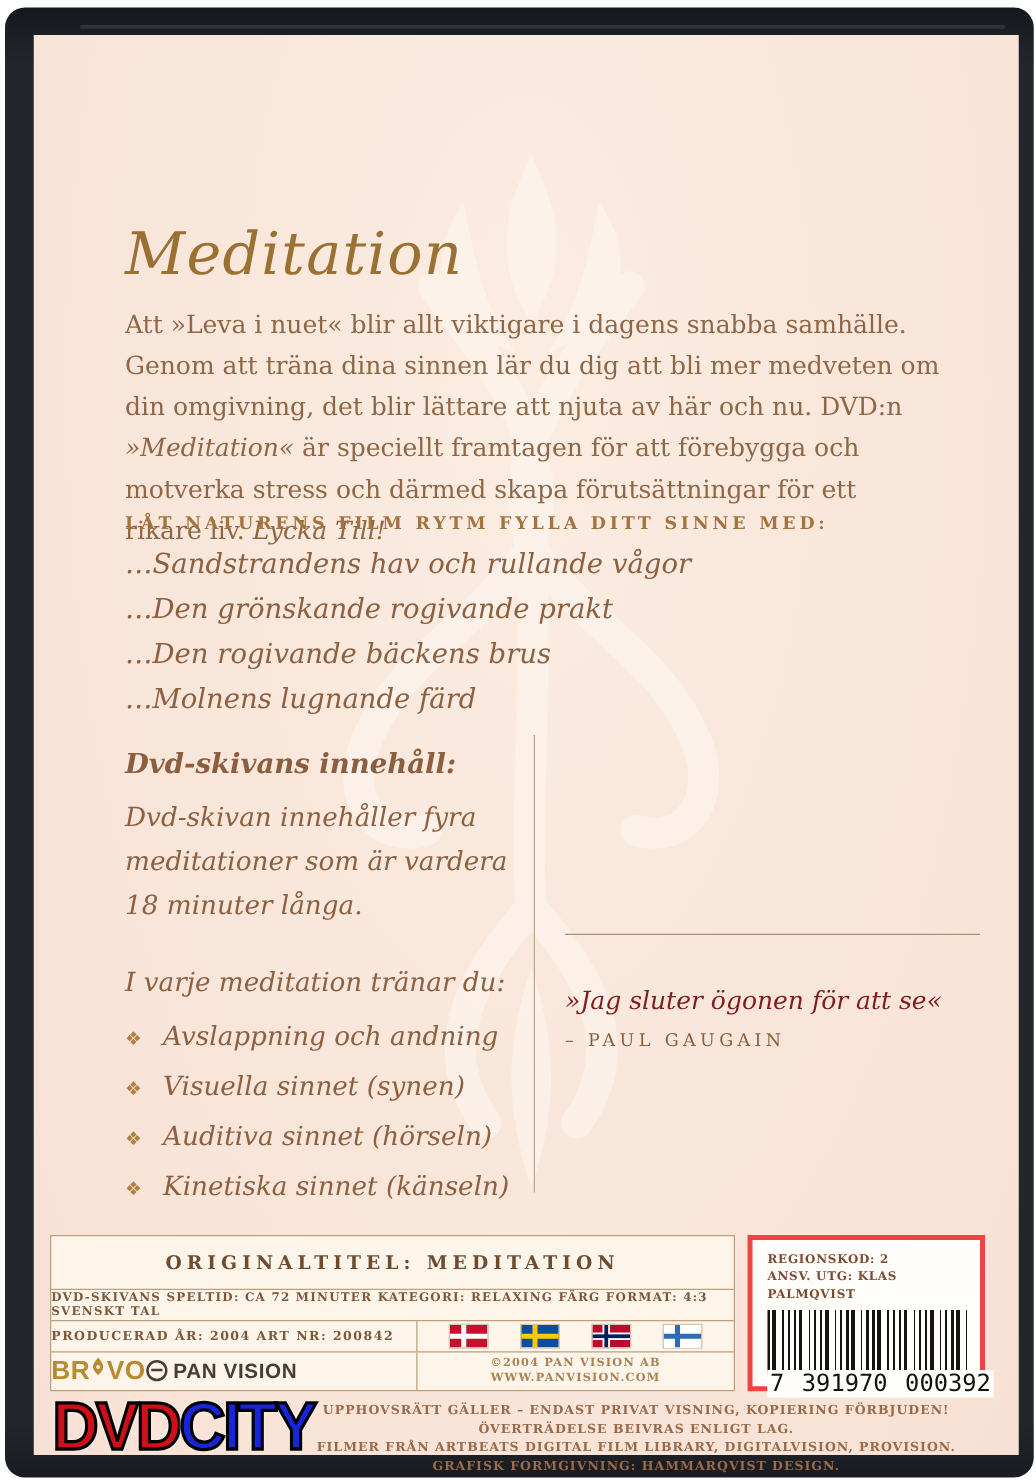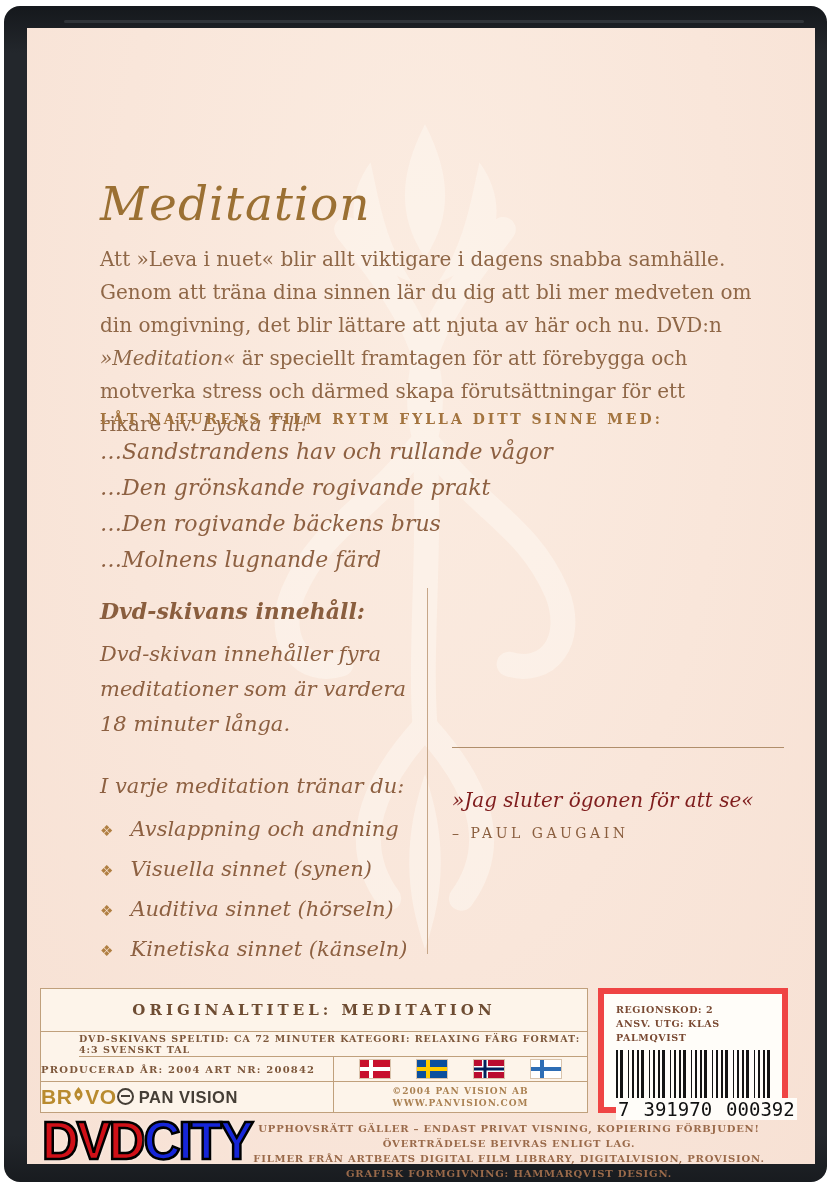--- a/index.html
+++ b/index.html
@@ -48,38 +48,38 @@
   .quote { left:452px; top:788px; font-size:20px; font-style:italic; color:#7f1d1d; }
   .quote-author { left:452px; top:825px; font-size:14px; letter-spacing:3.5px; color:#8a5e3e; }
 
   
   .info-box { left:40px; top:988px; width:548px; height:125px; background:#fdf4ea;
               border:1px solid #c0a07c; display:flex; flex-direction:column;
               font-family:"DejaVu Serif", serif; }
   .row1 { height:45px; border-bottom:1px solid #c0a07c; display:flex; align-items:center; justify-content:center;
           font-size:15px; font-weight:bold; letter-spacing:4px; color:#6e4c32; }
   .row2 { height:26px; border-bottom:1px solid #c0a07c; display:flex; align-items:center; justify-content:center;
-          font-size:9.5px; font-weight:bold; letter-spacing:1px; color:#7d573b;margin-left:38px; }
+          font-size:9.5px; font-weight:bold; letter-spacing:1px; color:#7d573b; }
   .row3 { height:26px; border-bottom:1px solid #c0a07c; display:flex; }
   .row3 .cell-l { width:292px; display:flex; align-items:center; 
           font-size:10px; font-weight:bold; letter-spacing:1.2px; color:#7d573b; }
   .row3 .cell-r { flex:1; border-left:1px solid #c0a07c; display:flex; align-items:center; justify-content:space-around; padding:0 12px; }
   .row4 { flex:1; display:flex; }
   .row4 .cell-l { width:292px; display:flex; align-items:center; gap:0; }
   .row4 .cell-r { flex:1; border-left:1px solid #c0a07c; display:flex; flex-direction:column; align-items:center; justify-content:center;
           font-size:9px; font-weight:bold; letter-spacing:1px; color:#ab8253; line-height:12px; }
   .flag { width:30px; height:18px; box-shadow:0 0 0 1px #d9c4ad; }
 
   .bravo { font-family:"Liberation Sans", sans-serif; font-weight:bold; font-size:21px; color:#b98b2f; letter-spacing:.5px; display:flex; align-items:center; }
   .bravo .mark { display:inline-block; margin:0 1px 6px 1px; }
   .panvision { font-family:"Liberation Sans", sans-serif; font-weight:bold; font-size:16.5px; color:#453e36; letter-spacing:.5px; display:flex; align-items:flex-start; gap:5px; }
   .pv-icon { width:17px; height:17px; border:2.5px solid #453e36; border-radius:50%; position:relative; }
   .pv-icon::after { content:""; position:absolute; left:2px; right:2px; top:50%; margin-top:-1.25px; height:2.5px; background:#453e36; }
 
-  .barcode-box { left:598px; top:988px; width:190px; height:125px; background:#fffdf9; border:6px solid #ef4444; padding:9px 10px 0 12px; }
+  .barcode-box { left:598px; top:988px; width:190px; height:125px; background:#fffdf9; border:4px solid #ef4444; padding:9px 10px 0 12px; }
   .barcode-box .reg { font-size:9.5px; font-weight:bold; letter-spacing:.6px; color:#7a4a33; line-height:14px; }
   .bars { margin-top:5px; height:52px;
           background:repeating-linear-gradient(90deg,#141414 0 2px,#fffdf9 2px 4px,#141414 4px 7px,#fffdf9 7px 12px,#141414 12px 13px,#fffdf9 13px 16px,#141414 16px 18px,#fffdf9 18px 21px); }
   .digits { display:flex; gap:10px; font-family:"DejaVu Sans Mono", monospace; font-size:19px; color:#111; background:#fffdf9; margin-top:-4px; }
   .digits span { background:#fffdf9; padding:0 2px; }
 
   .fine-print { left:228px; top:1121px; width:562px; text-align:center;
                 font-size:10px; font-weight:bold; letter-spacing:.8px; color:#9a6a4a; line-height:15px; }
 
   

